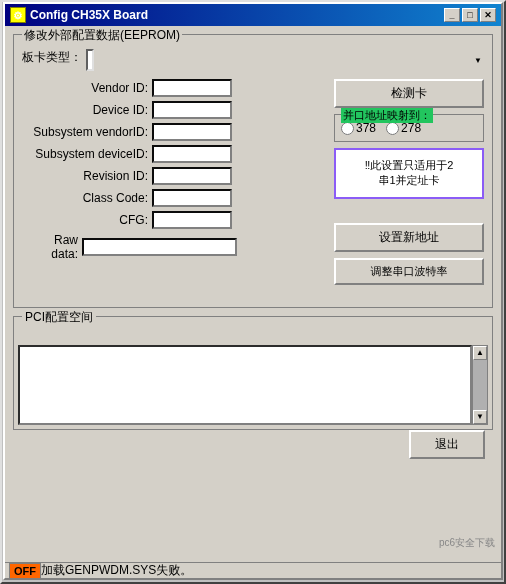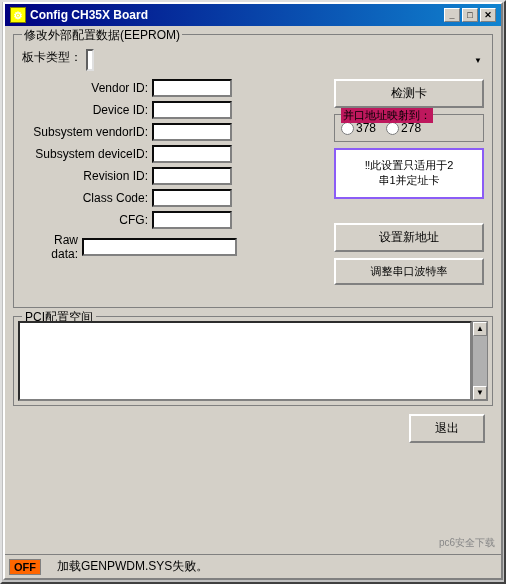--- a/index.html
+++ b/index.html
@@ -179,21 +179,21 @@
     .port-group {
       border: 1px solid #808080;
       padding: 6px;
       margin-bottom: 6px;
       position: relative;
     }
     .port-group-label {
       position: absolute;
       top: -7px;
       left: 6px;
-      background: #be185d;
+      background: #22c55e;
       padding: 0 2px;
       font-size: 11px;
     }
     .radio-row {
       display: flex;
       gap: 10px;
       align-items: center;
     }
     .radio-item {
       display: flex;
@@ -223,22 +223,21 @@
       gap: 8px;
       margin-bottom: 8px;
       padding-left: 0;
     }
     .eeprom-btn {
       padding: 4px 16px;
     }
     .pci-group {
       border: 1px solid #808080;
       position: relative;
-      margin-bottom: 8px;
-      padding-top: 0;
+      padding-top: 24px;
     }
     .pci-label {
       position: absolute;
       top: -8px;
       left: 8px;
       background: #d4d0c8;
       padding: 0 3px;
       font-size: 12px;
     }
     .pci-textarea {
@@ -295,27 +294,27 @@
       margin-bottom: 6px;
     }
     .exit-btn {
       padding: 4px 24px;
     }
     .status-bar {
       position: absolute;
       bottom: 0;
       left: 0;
       right: 0;
-      height: 24px;
+      height: 16px;
       background: #d4d0c8;
       border-top: 1px solid #808080;
       display: flex;
       align-items: center;
       padding: 0 4px;
-      gap: 16px;
+      gap: 0;
     }
     .status-off {
       background: #ff6600;
       color: black;
       font-size: 11px;
       font-weight: bold;
       padding: 1px 4px;
       border: 1px solid #808080;
     }
     .status-text {

